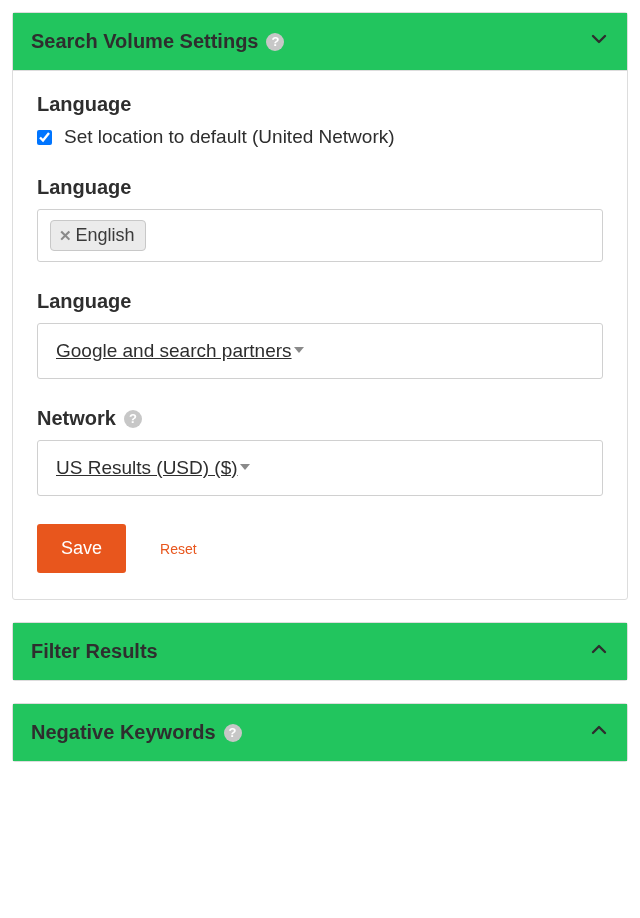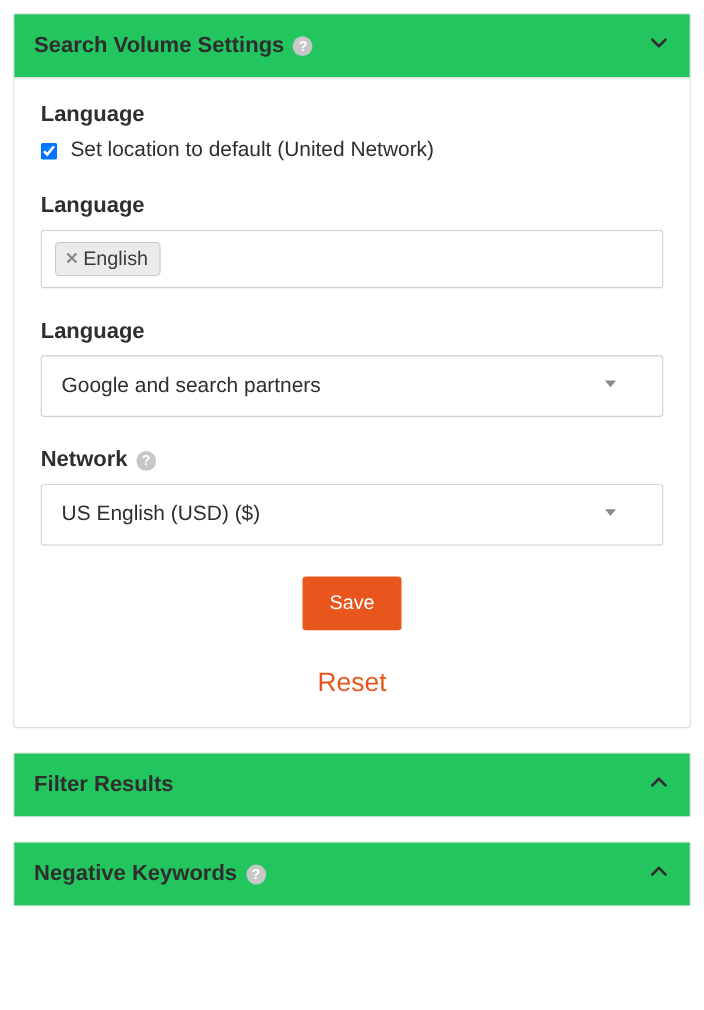--- a/index.html
+++ b/index.html
@@ -114,46 +114,46 @@
       border: 1px solid #d0d0d0;
       border-radius: 3px;
       padding: 16px 40px 16px 18px;
       font-size: 19px;
       color: #2e2e2e;
       background: #fff;
       cursor: pointer;
       text-align: left;
       display: flex;
       align-items: center;
-      justify-content: space-between;
+      justify-content: flex-start;
+      text-decoration: underline;
     }
     .select-caret {
       color: #888;
     }
     .button-row {
       display: flex;
       align-items: center;
       gap: 34px;
       margin-top: 6px;
-      flex-direction: column;
     }
     .btn-primary {
       background: #e8561d;
       color: #fff;
       border: none;
       border-radius: 3px;
       padding: 14px 24px;
       font-size: 18px;
       cursor: pointer;
     }
     .btn-link {
       background: none;
       border: none;
       color: #e8561d;
-      font-size: 24px;
+      font-size: 14px;
       cursor: pointer;
       padding: 0;
       text-align: right;
     }
   </style>
 </head>
 <body>
 
 <div class="panel expanded">
   <div class="panel-header">
@@ -194,21 +194,21 @@
         </span>
       </div>
     </div>
 
     <div class="section-label">
       <span>Network</span>
       <span class="help-icon">?</span>
     </div>
     <div class="select-wrap">
       <div class="select-box">
-        <span>US English (USD) ($)</span>
+        <span>US Results (USD) ($)</span>
         <span class="select-caret">
           <svg width="14" height="14" viewBox="0 0 14 14">
               <path d="M2 4l5 6 5-6z" fill="#8a8a8a"></path>
             </svg>
         </span>
       </div>
     </div>
 
     <div class="button-row">
       <button class="btn-primary">Save</button>

